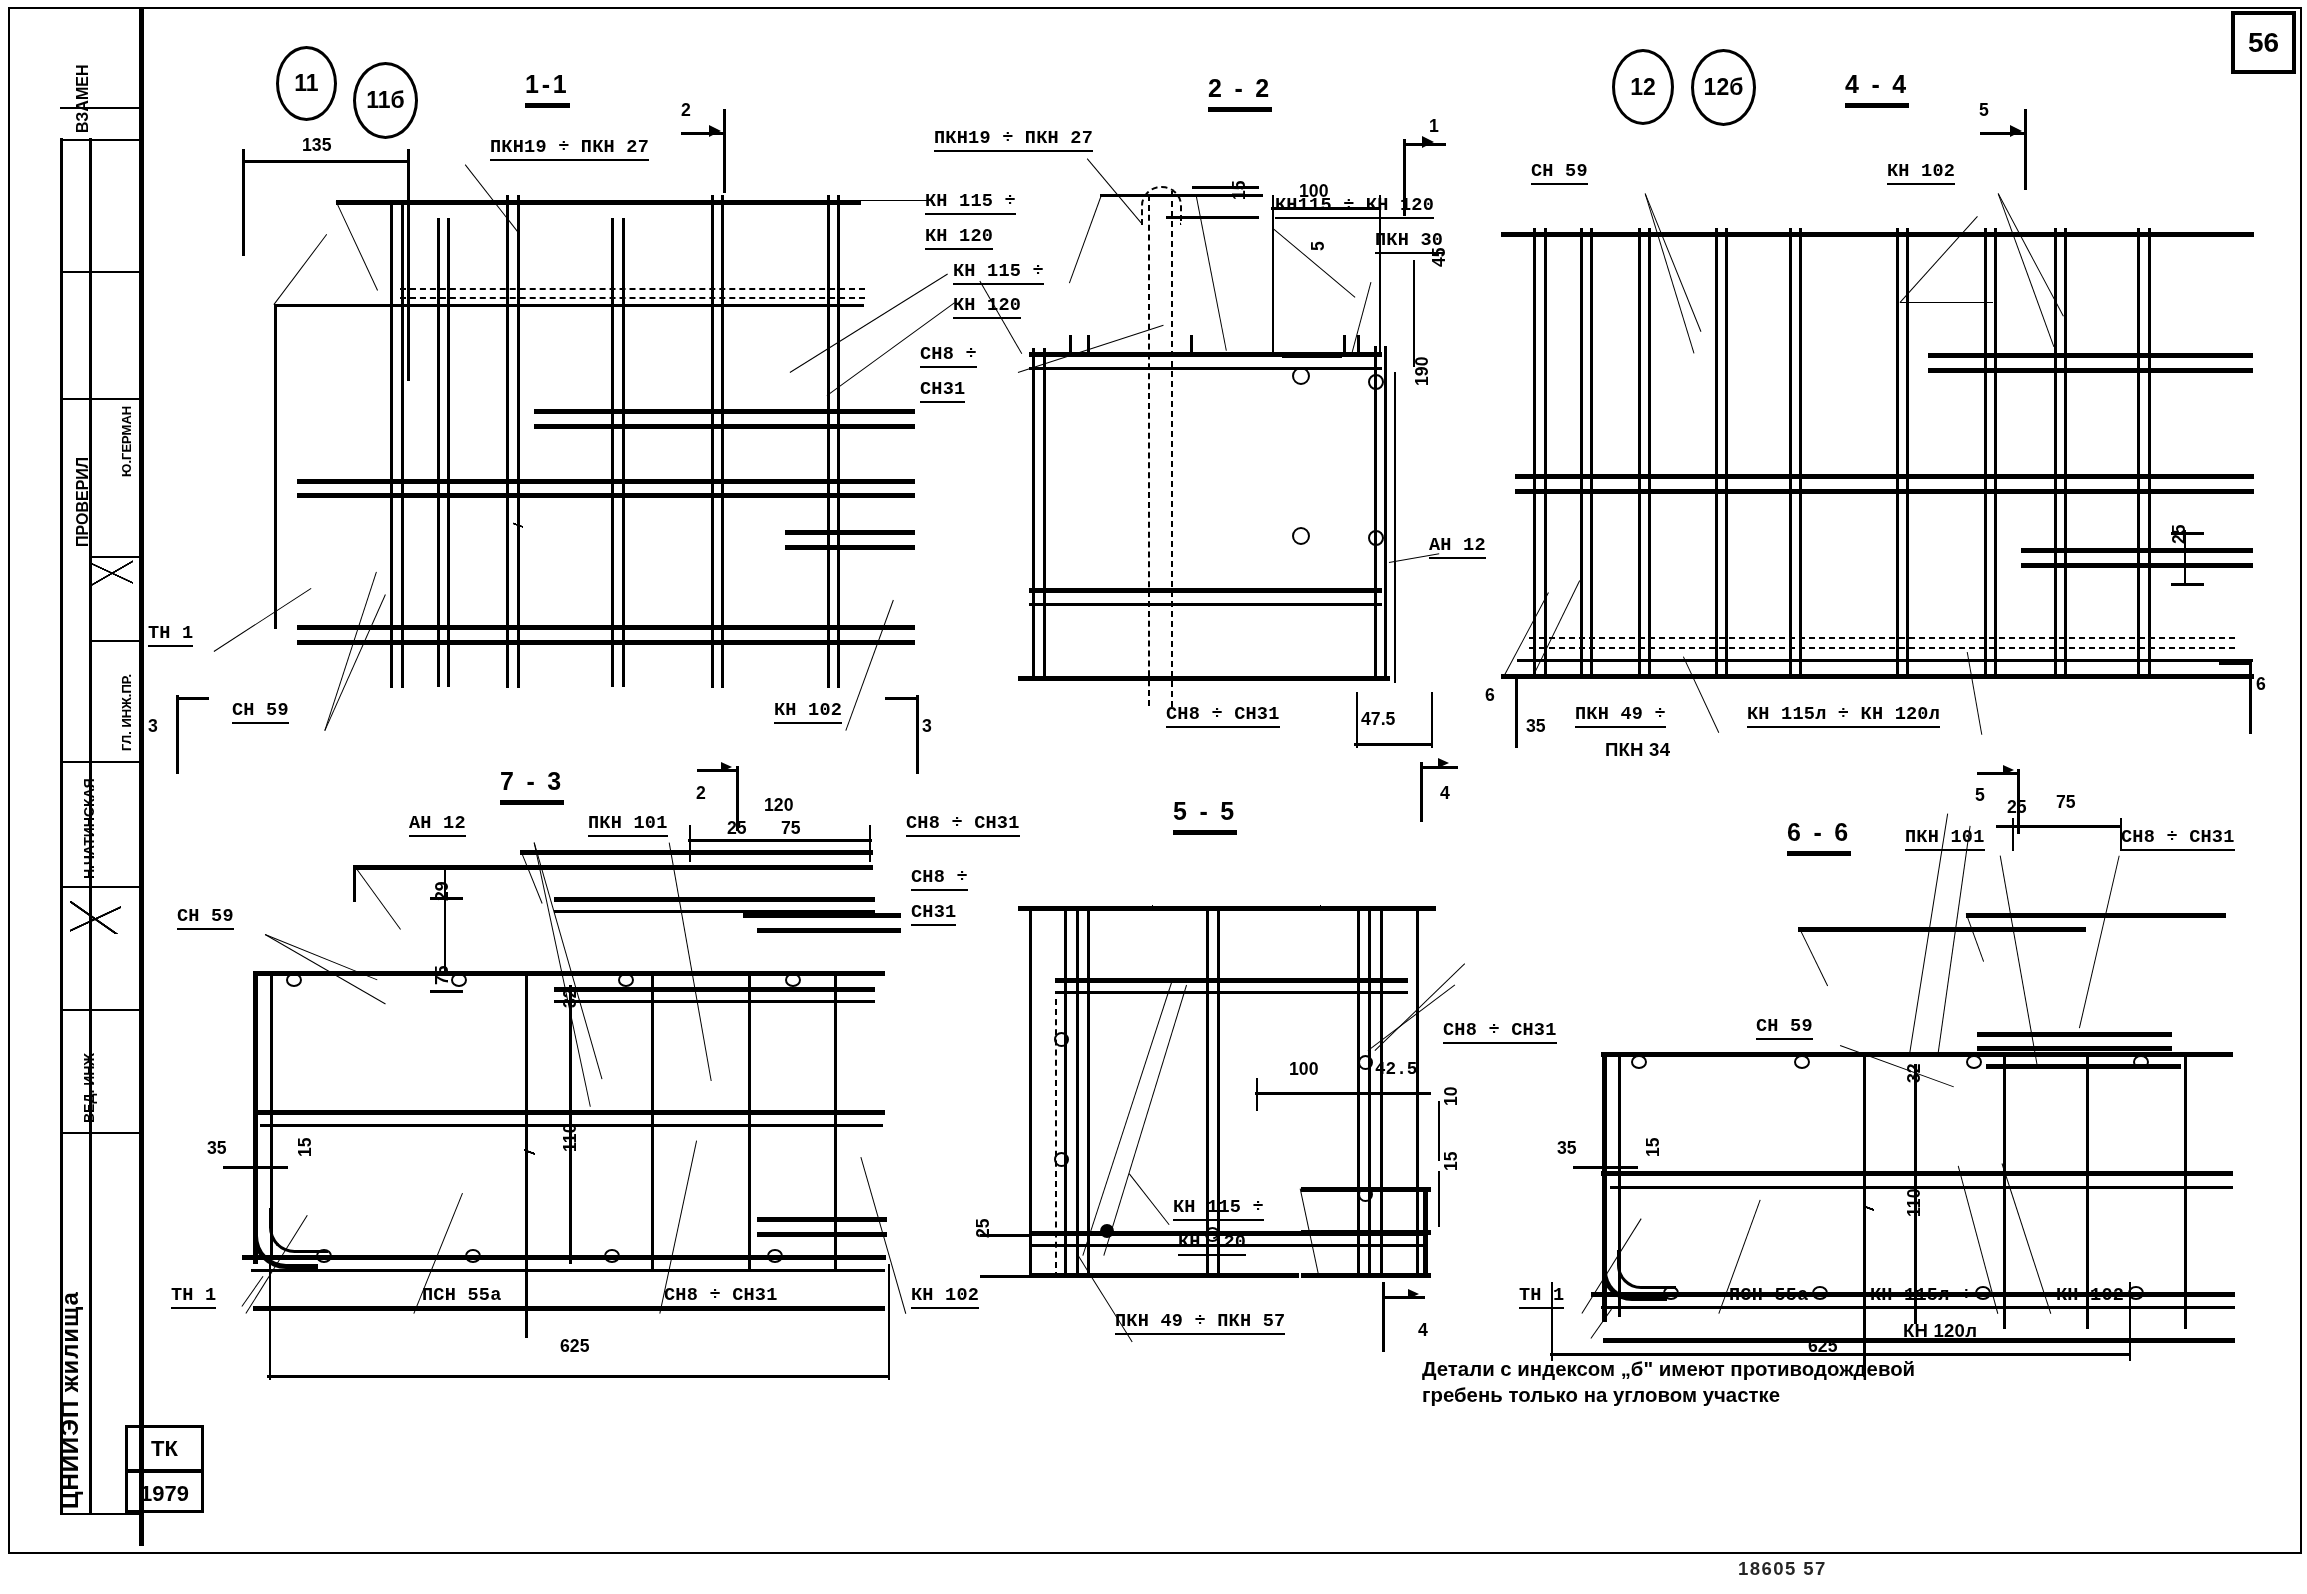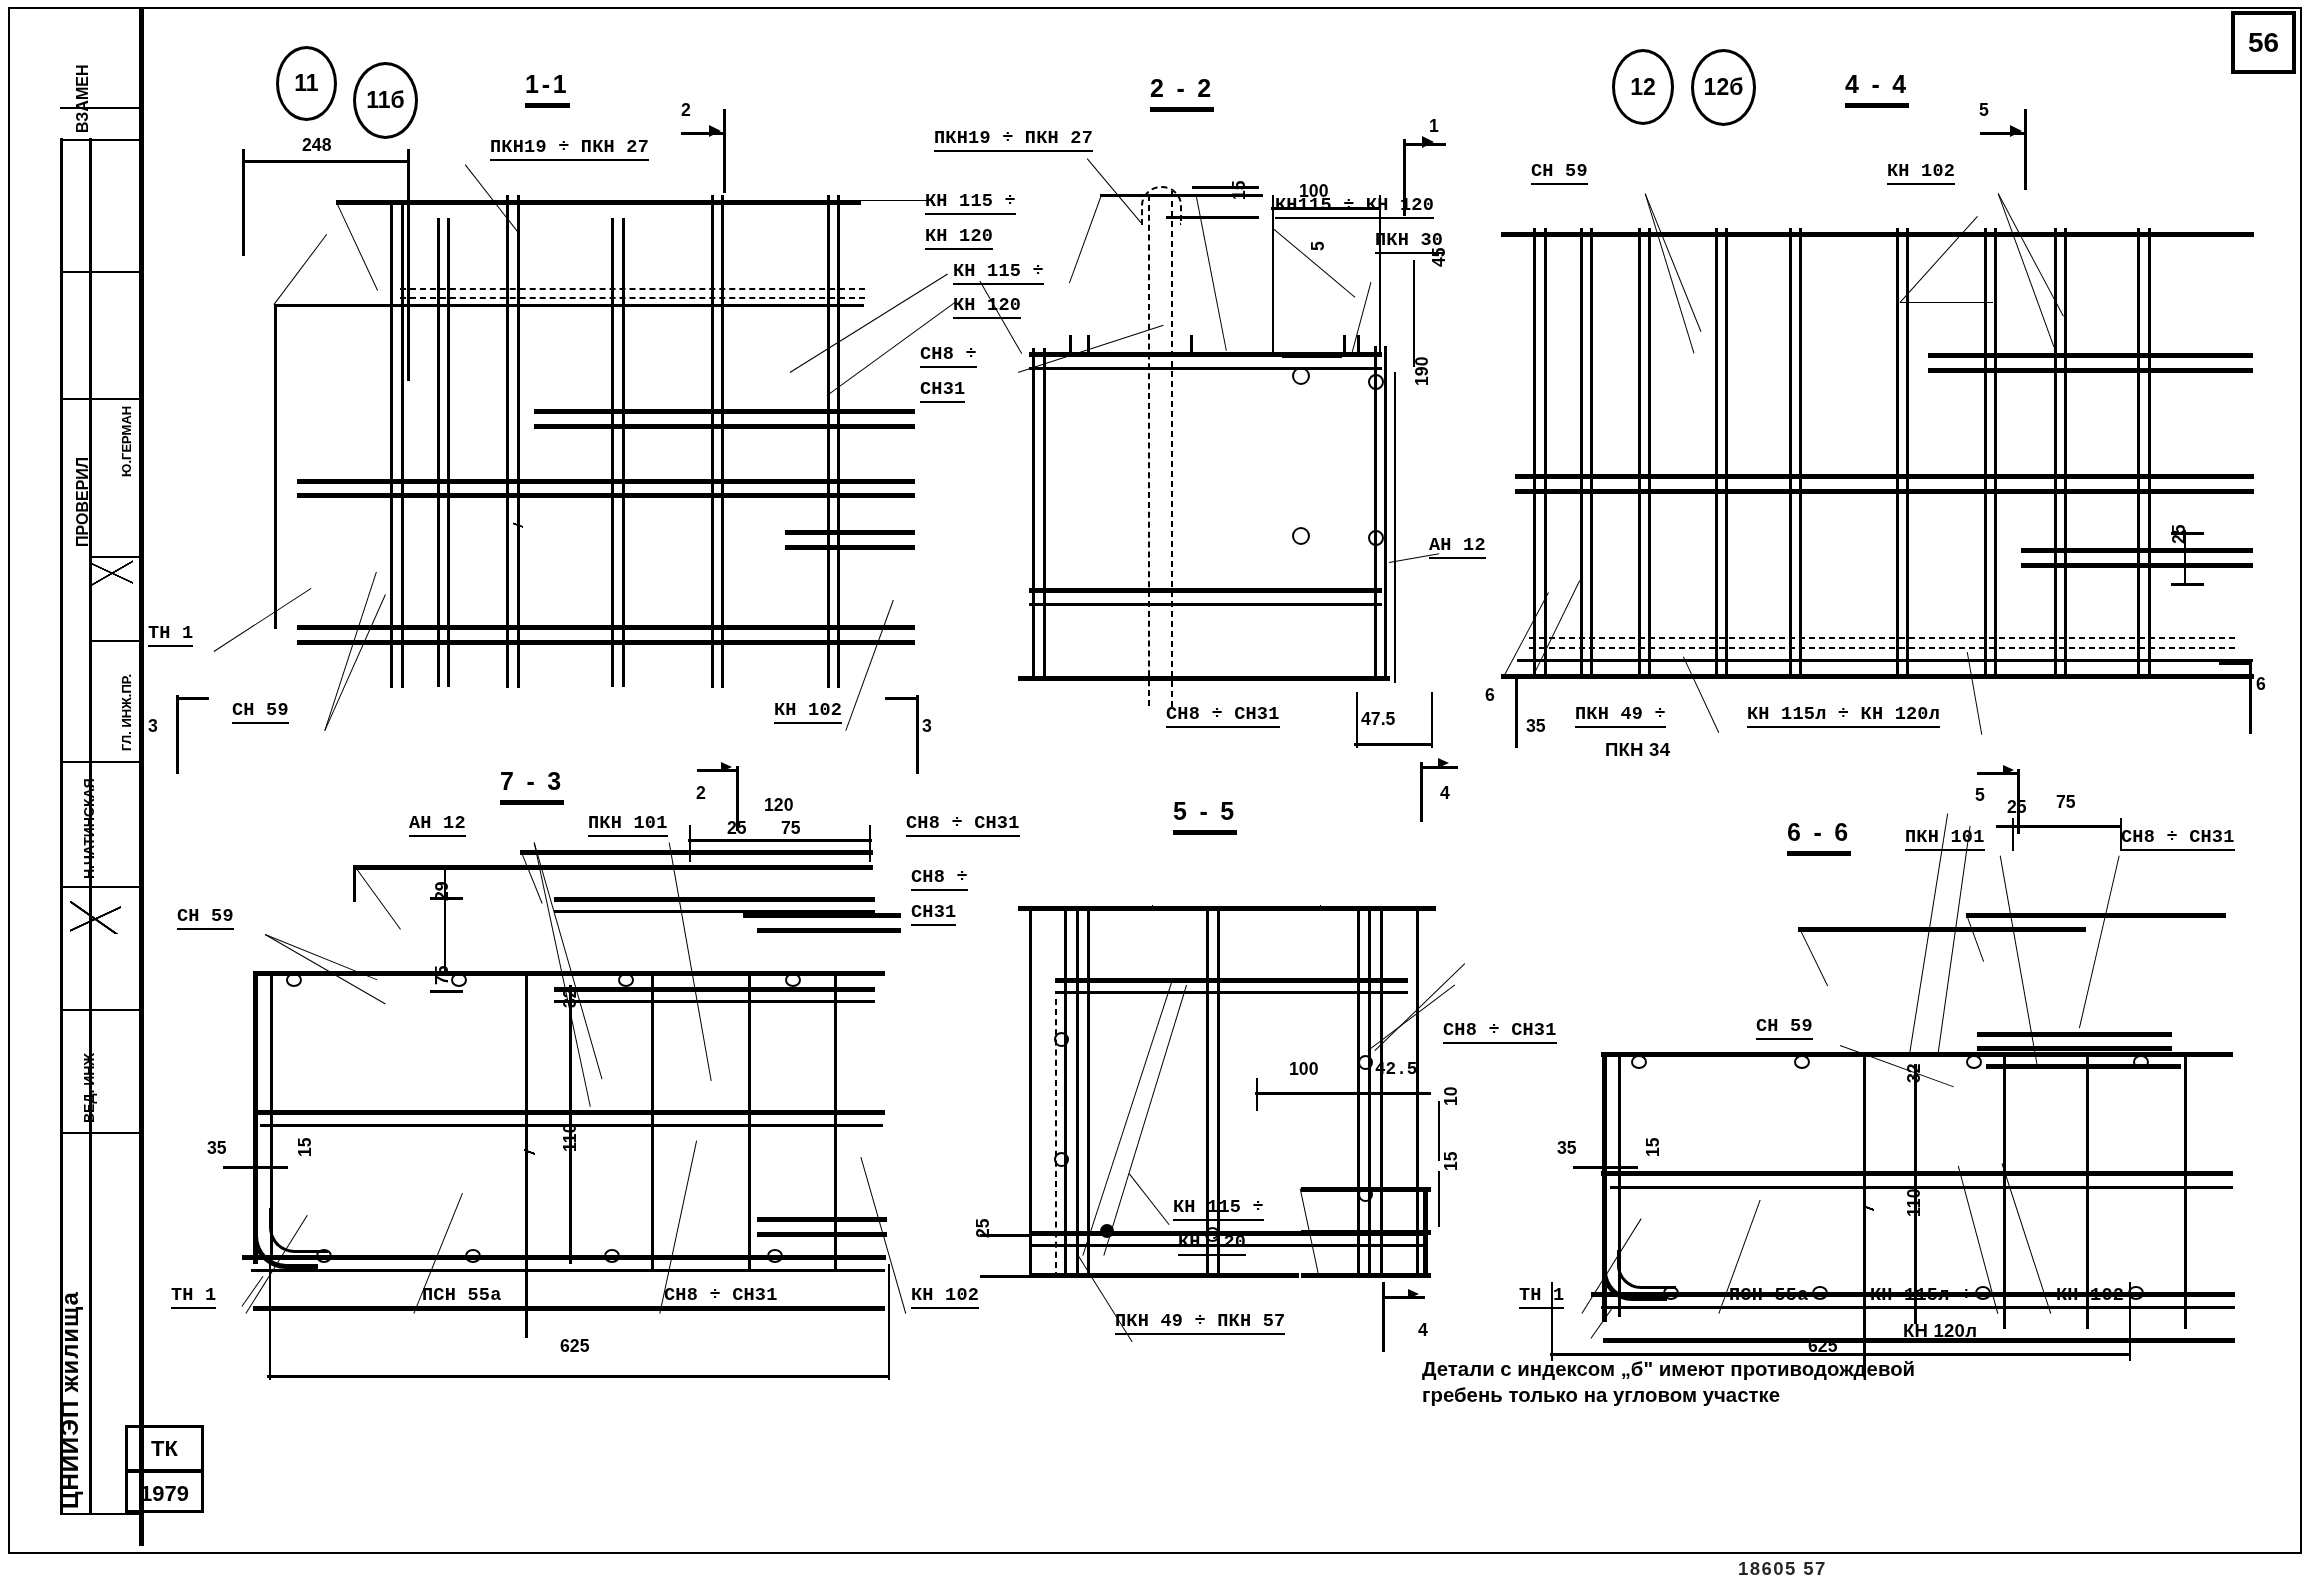--- a/index.html
+++ b/index.html
@@ -123,21 +123,21 @@
     <div class="vl2" style="left:723px;top:109px;height:84px;"></div>
     <div class="hl2" style="left:681px;top:132px;width:43px;"></div>
     <div class="abs" style="left:709px;top:125px;width:0;height:0;border-left:12px solid #000;border-top:6px solid transparent;border-bottom:6px solid transparent;"></div>
     <span class="dim" style="left:681px;top:100px;">2</span>
   </div>
 
   <div>
     <div class="hl2" style="left:242px;top:160px;width:167px;"></div>
     <div class="vl2" style="left:242px;top:149px;height:107px;"></div>
     <div class="vl2" style="left:407px;top:149px;height:232px;"></div>
-    <span class="dim" style="left:302px;top:135px;">248</span>
+    <span class="dim" style="left:302px;top:135px;">135</span>
   </div>
 
   <span class="lbl u" style="left:490px;top:139px;">ПКН19 ÷ ПКН 27</span>
   <div class="leader" style="left:465px;top:164px;width:88px;transform:rotate(52deg);"></div>
 
   <div>
     <div class="hl3" style="left:336px;top:200px;width:525px;"></div>
     <div class="hl2" style="left:274px;top:304px;width:590px;"></div>
     <div class="leader" style="left:336px;top:201px;width:98px;transform:rotate(65deg);"></div>
     <div class="leader" style="left:275px;top:303px;width:590px;transform:rotate(0deg);height:0;"></div>
@@ -193,21 +193,21 @@
     <div class="vl2" style="left:176px;top:695px;height:79px;"></div>
     <div class="hl2" style="left:176px;top:697px;width:33px;"></div>
     <span class="dim" style="left:148px;top:716px;">3</span>
   </div>
   <div>
     <div class="vl2" style="left:916px;top:695px;height:79px;"></div>
     <div class="hl2" style="left:885px;top:697px;width:33px;"></div>
     <span class="dim" style="left:922px;top:716px;">3</span>
   </div>
 
-  <div class="secttl" style="left:1150px;top:74px;">
+  <div class="secttl" style="left:1208px;top:74px;">
     <span>2 - 2</span>
   </div>
 
   <div>
     <div class="vl2" style="left:1403px;top:139px;height:77px;"></div>
     <div class="hl2" style="left:1404px;top:143px;width:42px;"></div>
     <div class="abs" style="left:1422px;top:136px;width:0;height:0;border-left:12px solid #000;border-top:6px solid transparent;border-bottom:6px solid transparent;"></div>
     <span class="dim" style="left:1429px;top:116px;">1</span>
   </div>
 

